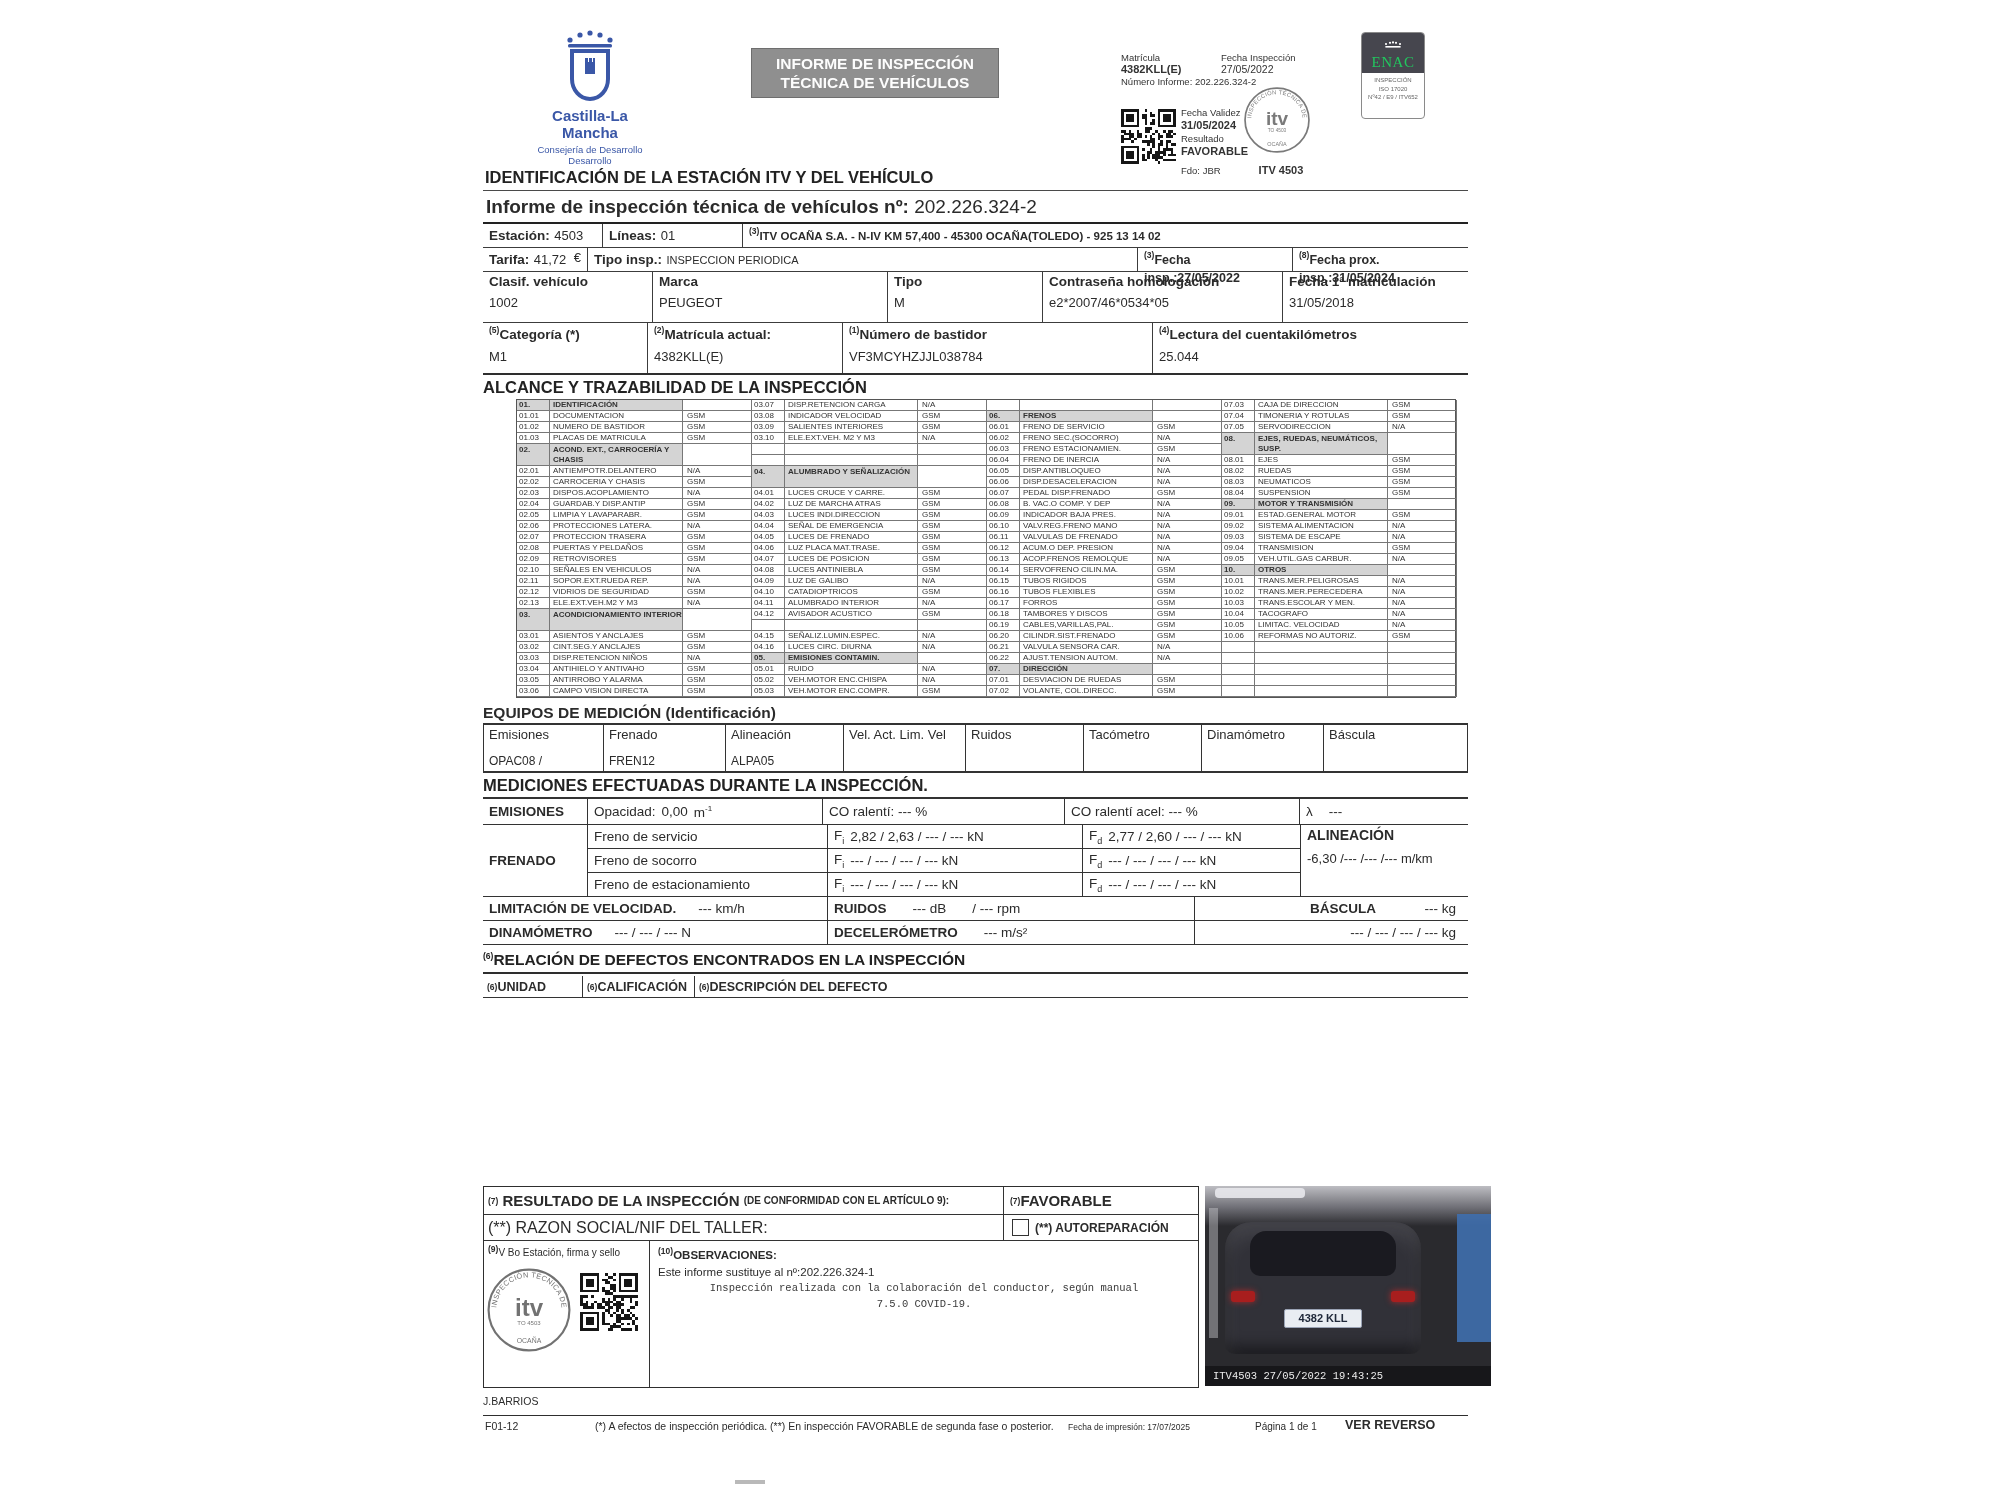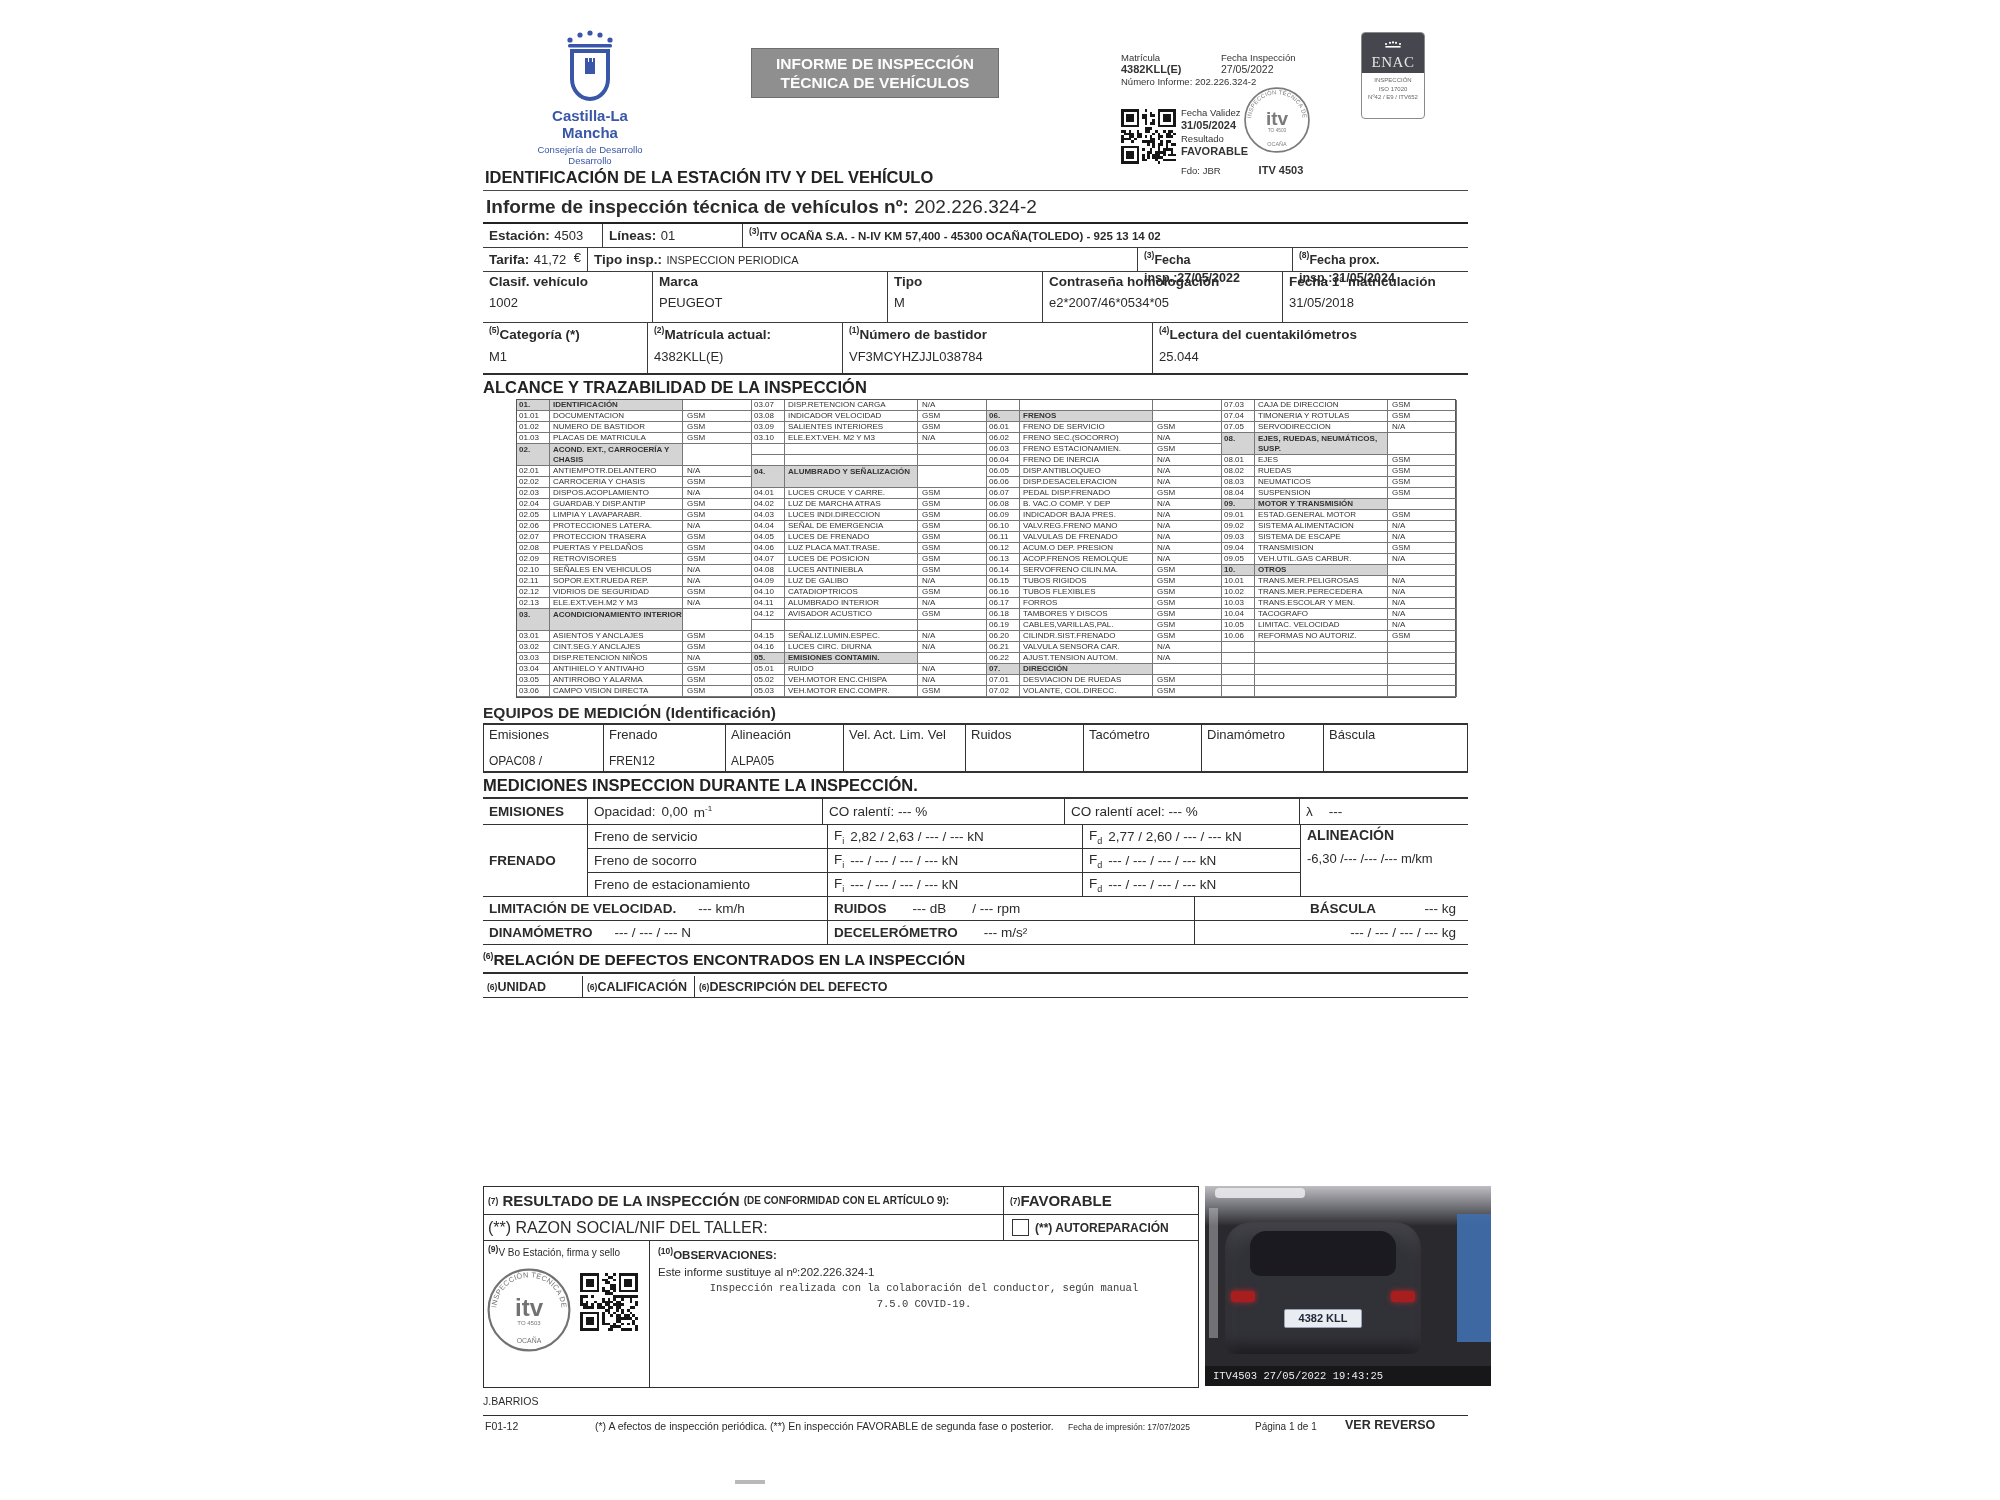--- a/index.html
+++ b/index.html
@@ -16,21 +16,21 @@
     color:#fdfdfd;font-weight:bold;font-size:15.5px;text-align:center;display:flex;flex-direction:column;justify-content:center;line-height:1.25;}
   .hdr-right{position:absolute;left:638px;top:24px;width:215px;font-size:9.5px;color:#333;}
   .hrr{display:flex;}
   .hrr .c1{width:100px;}
   .hr-val{font-weight:bold;font-size:11px;}
   .qr1{position:absolute;left:0px;top:57px;width:55px;height:55px;}
   .hr-mid{position:absolute;left:60px;top:55px;line-height:1.25;}
   .hr-bot{position:absolute;left:60px;top:112px;display:flex;gap:38px;align-items:baseline;}
   .stamp1{position:absolute;left:760px;top:58px;width:68px;height:68px;opacity:.8;}
   .enac{position:absolute;left:878px;top:4px;width:62px;border:1px solid #8a8a8a;background:#fff;text-align:center;border-radius:4px;overflow:hidden;}
-  .enac-top{background:#46464e;color:#e5e5e5;padding:3px 2px 2px;}
+  .enac-top{background:#46464e;color:#22c55e;padding:3px 2px 2px;}
   .enac-name{font-family:"Liberation Serif",serif;font-size:15px;letter-spacing:.5px;}
   .enac-bot{font-size:6px;color:#666;padding:3px 1px 16px;line-height:1.45;}
 
   
   .sec{font-weight:bold;font-size:16.5px;color:#222;margin:3px 0 2px;}
   .sec-ident{border-bottom:1.5px solid #4a4a4a;padding:2px 2px 3px;margin-top:6px;}
   .informe{border-bottom:2.5px solid #222;padding:3px 3px 4px;font-size:19px;font-weight:bold;}
   .informe .num{font-weight:normal;}
   .sup{font-size:8.5px;vertical-align:super;font-weight:bold;}
   .srow{display:flex;border-bottom:1.8px solid #3c3c3c;align-items:stretch;}
@@ -974,21 +974,21 @@
     <div class="eqcol" style="width:122px">
           <div class="eqlbl">Dinamómetro</div>
           <div class="eqval"></div>
         </div>
     <div class="eqcol" style="flex:1">
           <div class="eqlbl">Báscula</div>
           <div class="eqval"></div>
         </div>
   </div>
 
-  <div class="sec">MEDICIONES INSPECCION DURANTE LA INSPECCIÓN.</div>
+  <div class="sec">MEDICIONES EFECTUADAS DURANTE LA INSPECCIÓN.</div>
   <div class="mtable">
     <div class="mrow" style="height:25px">
       <div class="mcell b" style="width:105px">EMISIONES</div>
       <div class="mcell" style="width:235px">
         <span>Opacidad:</span>
         <span>0,00</span>
         <span><span>m</span><sup style="font-size:8px">-1</sup></span>
       </div>
       <div class="mcell" style="width:242px">CO ralentí: --- %</div>
       <div class="mcell" style="width:235px">CO ralentí acel: --- %</div>

